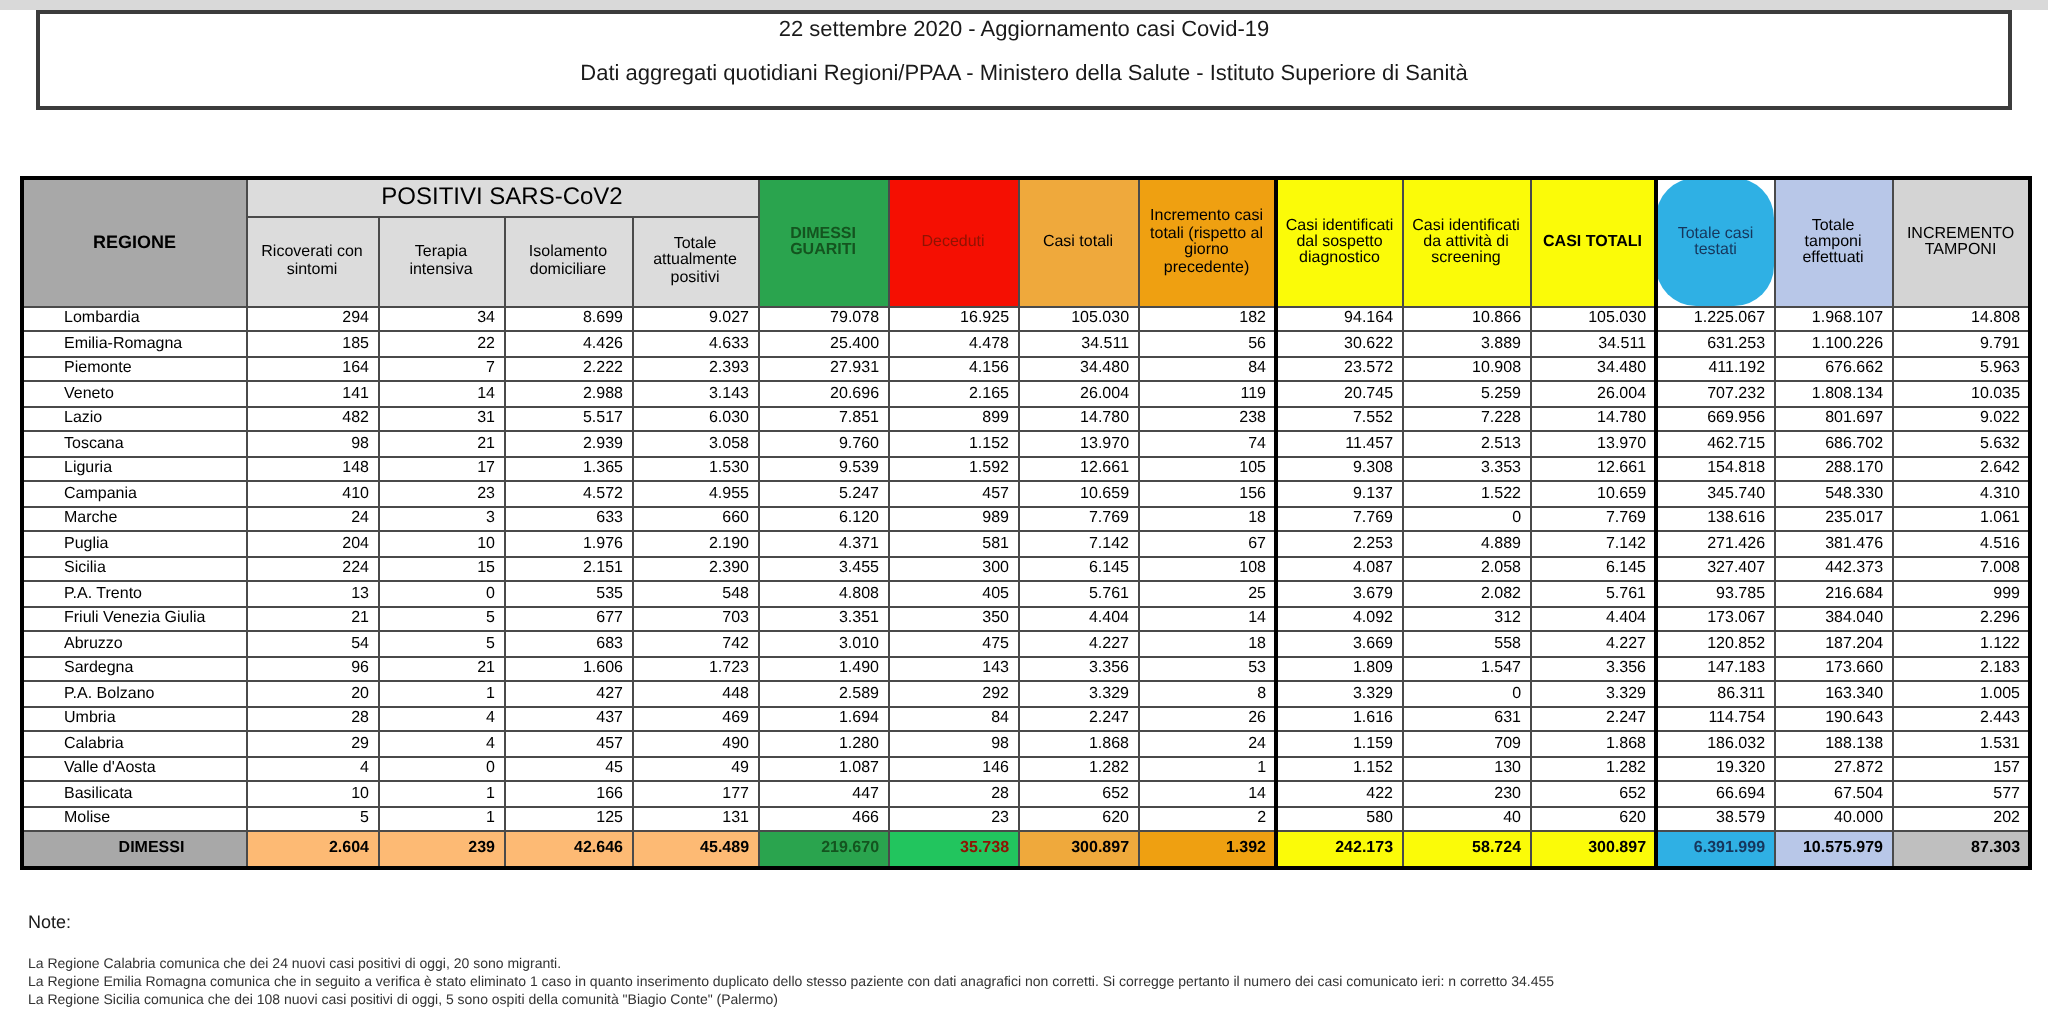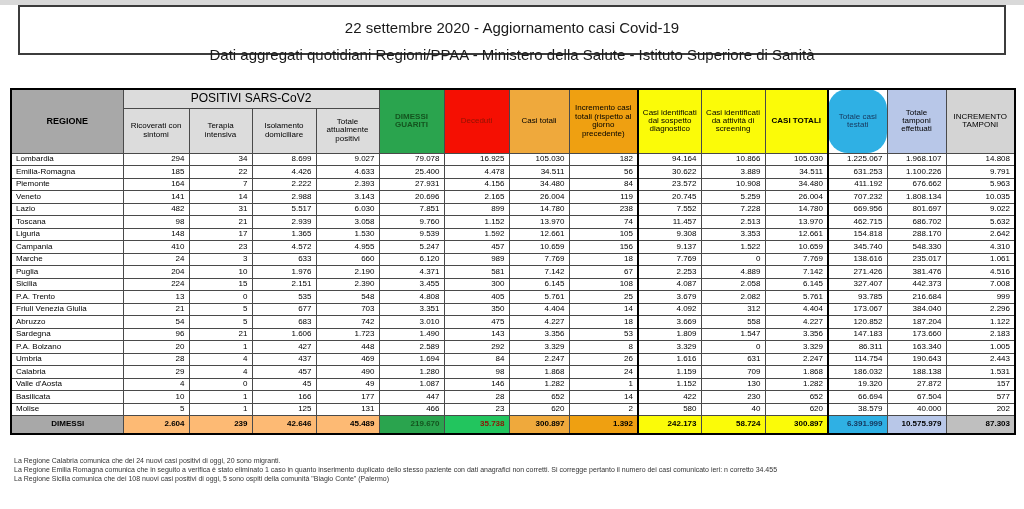--- a/index.html
+++ b/index.html
@@ -7,22 +7,22 @@
   body {
     width:1024px; height:509px; background:#ffffff; position:relative;
     font-family:"Liberation Sans", sans-serif; color:#000; overflow:hidden;
   }
   .top-strip { position:absolute; left:0; top:0; width:1024px; height:5px; background:#d9d9d9; }
 
   .title-box {
     position:absolute; left:18px; top:5px; width:988px; height:50px;
     border:2px solid #3c3c3c; background:#fff; text-align:center;
   }
-  .title-box .l1 { margin-top:12px; font-size:15px; color:#1a1a1a; }
-  .title-box .l2 { margin-top:10px; font-size:15px; color:#1a1a1a; }
+  .title-box .l1 { margin-top:2px; font-size:11px; color:#1a1a1a; }
+  .title-box .l2 { margin-top:10px; font-size:11px; color:#1a1a1a; }
 
   table.grid {
     position:absolute; left:10px; top:88px; width:1004px;
     border-collapse:collapse; table-layout:fixed;
     font-size:8px; line-height:1.05;
   }
   table.grid { border:2px solid #000; }
   .grid th, .grid td { border:1px solid #4a4a4a; padding:0 3px; overflow:hidden; }
 
   thead tr.h1 { height:19px; }
@@ -39,21 +39,21 @@
   .bg-cyan      { background:#2fb0e4; color:#16365c;border-radius:20px; }
   .bg-lavender  { background:#b8c7e8; }
   .bg-gray      { background:#d4d4d4; }
 
   th.regione-h { font-weight:bold; font-size:9px;margin-left:40px; }
   th.group-h   { font-weight:normal; font-size:12px; }
   th.dimessi-h { font-weight:bold; }
   th.casitot2-h{ font-weight:bold; }
 
   tbody td { height:12.5px; background:#fff; vertical-align:middle; }
-  tbody td.region { text-align:left; padding-left:4px; }
+  tbody td.region { text-align:left; padding-left:20px; }
   tbody td.num { text-align:right; padding-right:4px; }
 
   .thickL { border-left:2px solid #000 !important; }
 
   tr.totale td { font-weight:bold; height:18px; background:#fdba74; }
   tr.totale td.tregion { background:#a8a8a8; text-align:center; }
   tr.totale td.c4  { background:#2aa44e; color:#14541f; }
   tr.totale td.c5  { background:#22c55e; color:#8f1303; }
   tr.totale td.c6  { background:#efa93c; }
   tr.totale td.c7  { background:#efa011; }
@@ -488,16 +488,17 @@
         <td class="num c9">58.724</td>
         <td class="num c10">300.897</td>
         <td class="num c11 thickL">6.391.999</td>
         <td class="num c12">10.575.979</td>
         <td class="num c13">87.303</td>
       </tr>
     </tbody>
 </table>
 
 <div class="notes">
+  <div class="note-title">Note:</div>
   <div class="note-line">La Regione Calabria comunica che dei 24 nuovi casi positivi di oggi, 20 sono migranti.</div>
   <div class="note-line">La Regione Emilia Romagna comunica che in seguito a verifica è stato eliminato 1 caso in quanto inserimento duplicato dello stesso paziente con dati anagrafici non corretti. Si corregge pertanto il numero dei casi comunicato ieri: n corretto 34.455</div>
   <div class="note-line">La Regione Sicilia comunica che dei 108 nuovi casi positivi di oggi, 5 sono ospiti della comunità "Biagio Conte" (Palermo)</div>
 </div>
 
 </body></html>

